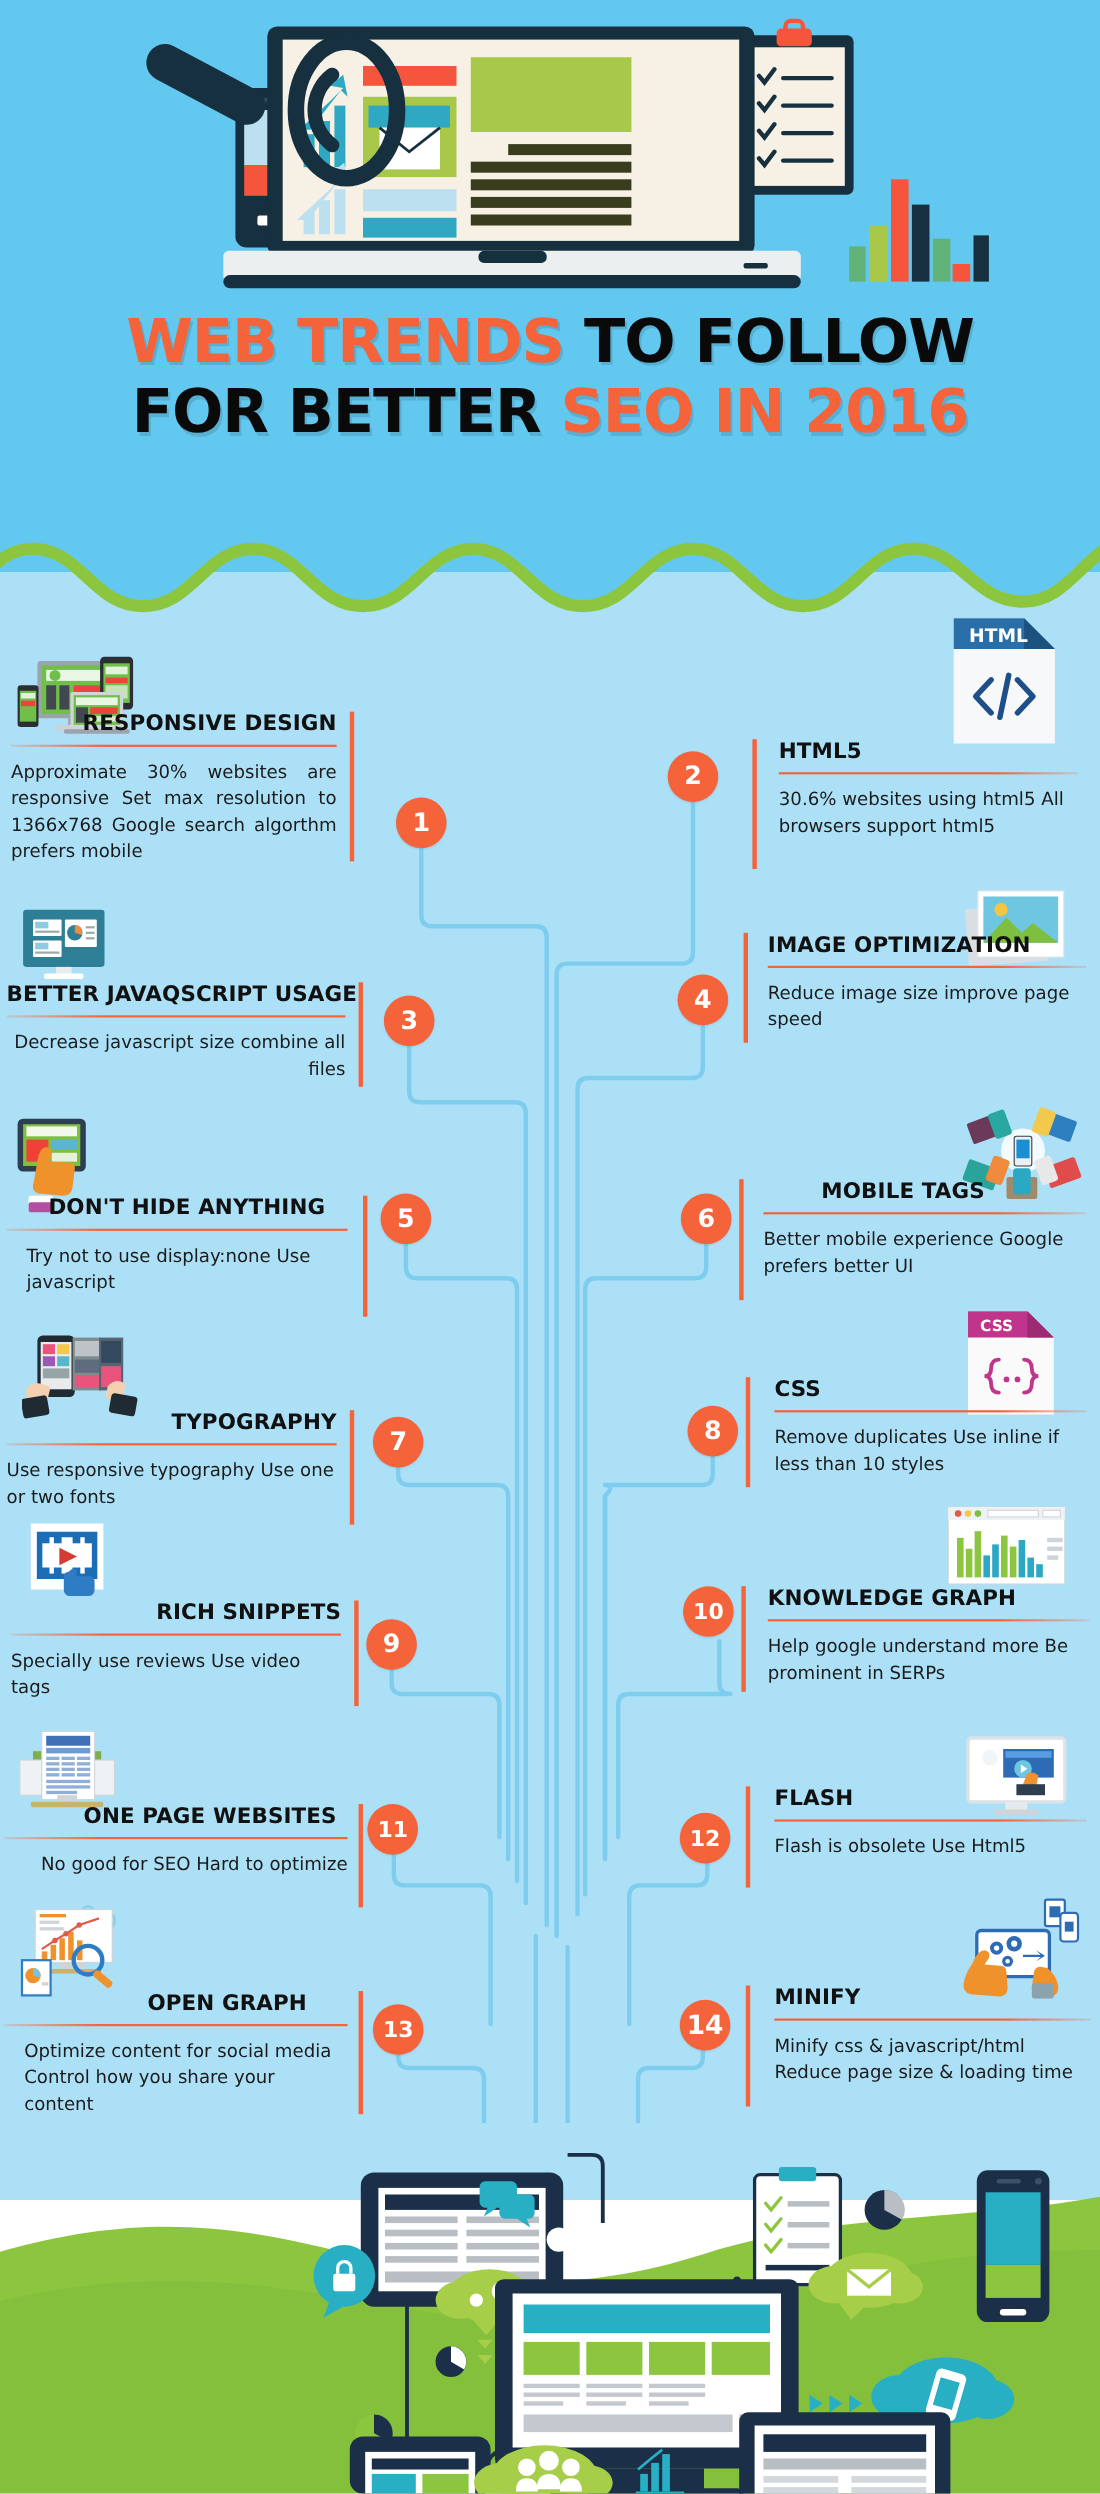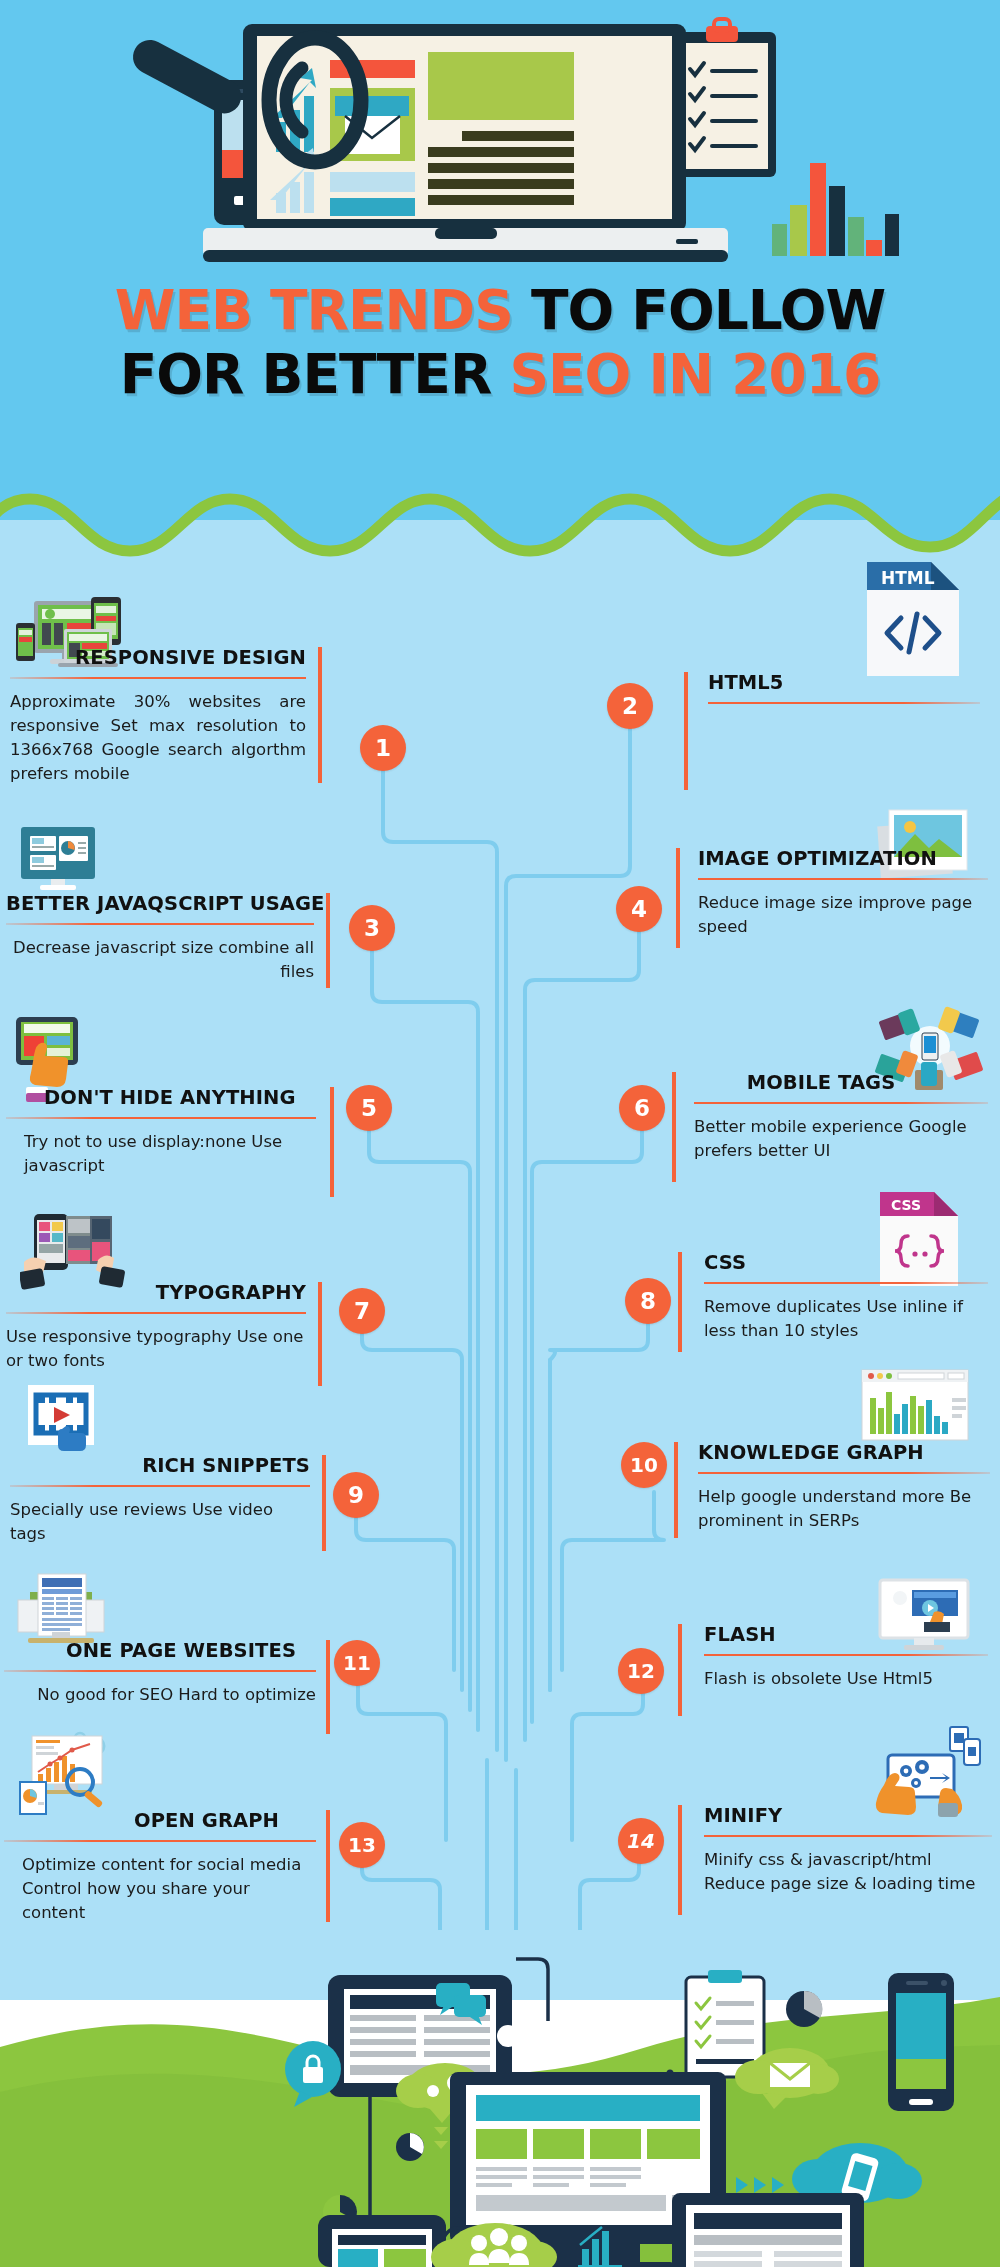--- a/index.html
+++ b/index.html
@@ -332,20 +332,21 @@
           <path d="M36 58 L22 73 L36 88"></path>
           <path d="M60 58 L74 73 L60 88"></path>
           <path d="M52 54 L44 92"></path>
         </g>
       </svg>
     </div>
     <div class="vbar" style="left:24px; top:112px; height:118px;"></div>
     <div class="txt tr-left" style="left:48px; top:112px; width:272px;">
       <div class="item-title">HTML5</div>
       <div class="rule"></div>
+      <div class="item-desc">30.6% websites using html5 All browsers support html5</div>
     </div>
   </div>
   <div class="badge" style="left:607px; top:683px;">
     <span>2</span>
   </div>
 
   <div class="item" style="left:0px; top:825px; width:480px; height:180px;">
     <div class="icon-box" style="left:18px; top:0px; width:80px; height:68px;">
       <svg width="80" height="68" viewBox="0 0 80 68">
         <rect x="3" y="2" width="74" height="52" rx="3" fill="#2E7E95"></rect>
@@ -606,21 +607,21 @@
           <rect x="26" y="48" width="40" height="3"></rect>
             <rect x="26" y="53" width="40" height="3"></rect>
             <rect x="26" y="58" width="28" height="3"></rect>
         </g>
         <rect x="36" y="62" width="18" height="6" fill="#CFD4D8"></rect>
         <rect x="12" y="68" width="66" height="5" rx="2" fill="#C8B26C"></rect>
       </svg>
     </div>
     <div class="vbar" style="left:326px; top:70px; height:94px;"></div>
     <div class="txt tr-right" style="left:4px; top:70px; width:312px;">
-      <div class="item-title" style="text-align:left; padding-left:62px;">ONE PAGE WEBSITES</div>
+      <div class="item-title" style="text-align:center; padding-left:62px;">ONE PAGE WEBSITES</div>
       <div class="rule rtl"></div>
       <div class="item-desc" style="text-align:right; padding-left:18px;">No good for SEO Hard to optimize</div>
     </div>
   </div>
   <div class="badge" style="left:334px; top:1640px;">
     <span style="font-size:20px;">11</span>
   </div>
 
   <div class="item" style="left:660px; top:1578px; width:340px; height:170px;">
     <div class="icon-box" style="left:218px; top:0px; width:92px; height:76px;">
@@ -713,21 +714,21 @@
       </svg>
     </div>
     <div class="vbar" style="left:18px; top:80px; height:110px;"></div>
     <div class="txt tr-left" style="left:44px; top:80px; width:288px;">
       <div class="item-title">MINIFY</div>
       <div class="rule"></div>
       <div class="item-desc">Minify css &amp; javascript/html Reduce page size &amp; loading time</div>
     </div>
   </div>
   <div class="badge" style="left:618px; top:1818px;">
-    <span style="font-size:20px;font-style:italic;">14</span>
+    <span style="font-size:24px;">14</span>
   </div>
 
   <div class="footer-art">
     <svg width="1000" height="390" viewBox="0 0 1000 390">
 
       <path d="M0 170 C140 130 230 150 330 175 C430 200 520 210 640 172 C760 134 880 142 1000 120 L1000 390 L0 390 Z" fill="#8CC63F"></path>
       <path d="M0 215 C160 176 290 208 420 230 C560 254 700 206 840 180 C910 168 960 170 1000 168 L1000 390 L0 390 Z" fill="#7CB93A" opacity="0.45"></path>
 
       <g fill="none" stroke="#1B3048" stroke-width="3.5">
         <path d="M422 210 h-42 q-10 0 -10 10 v130"></path>

